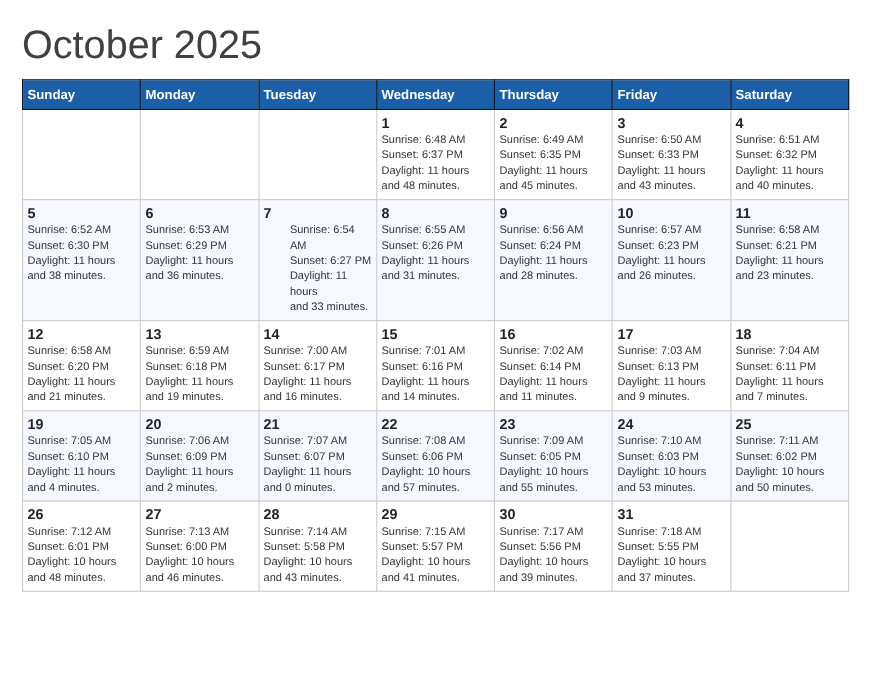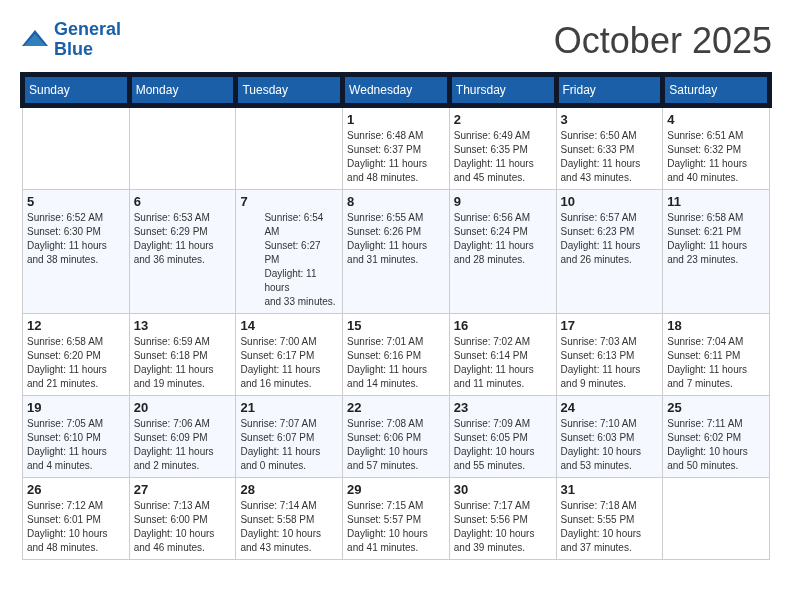--- a/index.html
+++ b/index.html
@@ -50,22 +50,22 @@
       width: 100%;
       border-collapse: collapse;
       font-size: 11px;
     }
     thead tr th {
       background: #1a5fa8;
       color: #fff;
       padding: 6px 4px;
       text-align: left;
       font-size: 12px;
-      font-weight: normal;
-      border: 5px solid #0f172a;
+      font-weight: bold;
+      border: 1px solid #0f172a;
     }
     tbody tr td {
       border: 1px solid #ccc;
       vertical-align: top;
       padding: 4px;
       width: calc(100% / 7);
       height: 80px;
     }
     tbody tr:nth-child(even) td {
       background: #f5f8ff;
@@ -82,30 +82,20 @@
     .day-info {
       font-size: 10px;
       color: #333;
       line-height: 1.4;
     }
   </style>
 </head>
 <body>
 
 <div class="header">
-  <div class="logo">
-    <svg class="logo-icon" viewBox="0 0 30 24">
-      <polygon points="15,2 28,18 2,18" fill="#1a5fa8"></polygon>
-      <polygon points="15,6 26,18 4,18" fill="#4a9fd4" opacity="0.5"></polygon>
-    </svg>
-    <div class="logo-text">
-      <div><span>General</span></div>
-      <div style="color:#1a5fa8;">Blue</div>
-    </div>
-  </div>
   <div class="title-block">
     <div class="month-title">October 2025</div>
   </div>
 </div>
 
 <table>
   <thead>
     <tr>
     <th>Sunday</th>
         <th>Monday</th>

